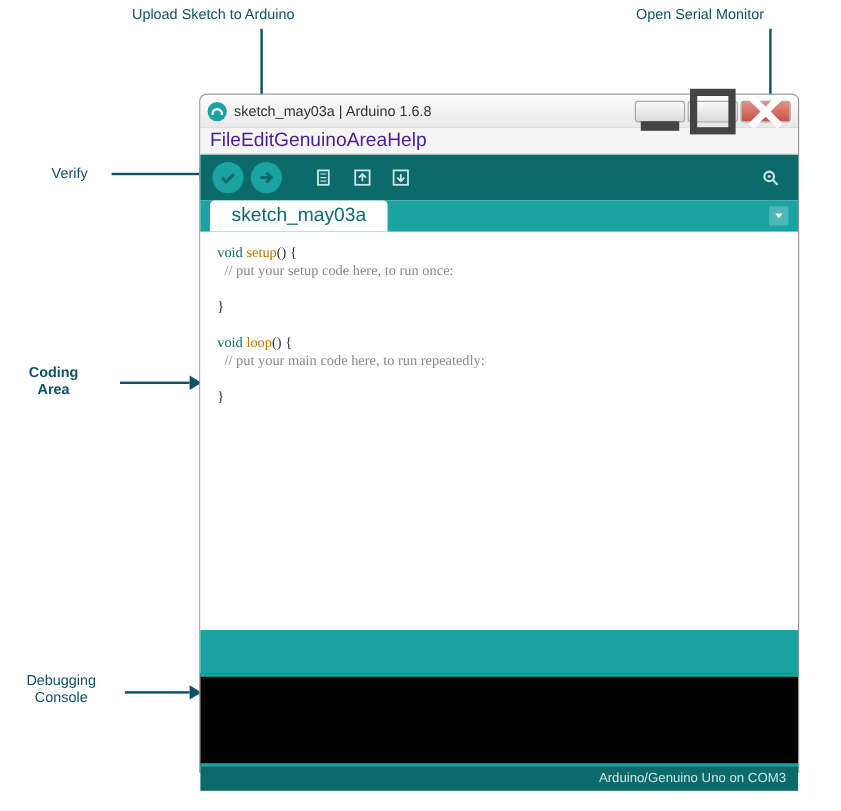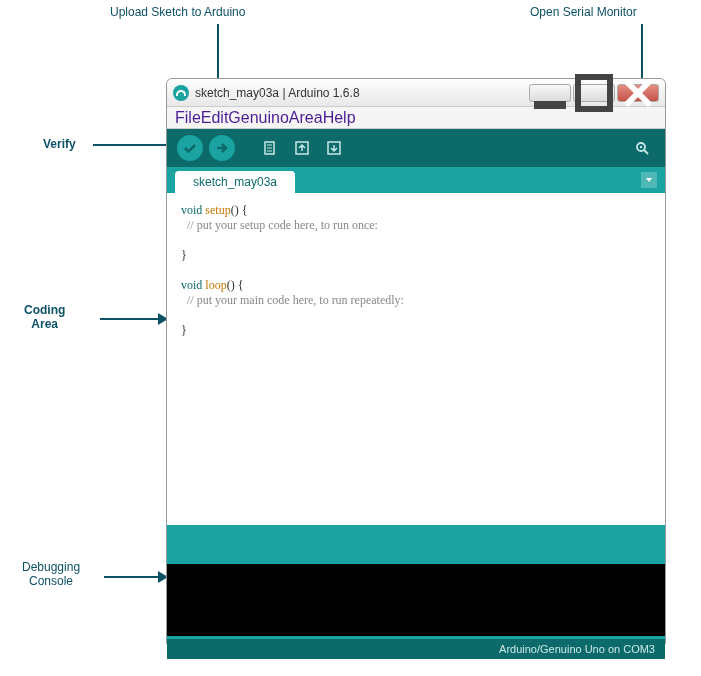--- a/index.html
+++ b/index.html
@@ -29,21 +29,21 @@
     
     
     .toolbar { height: 38px; background: #0d6a6b; display: flex; align-items: center; padding: 0 10px; gap: 6px; }
     .tool-btn { width: 26px; height: 26px; border-radius: 50%; background: #1aa3a0; display: flex; align-items: center; justify-content: center; }
     .tool-btn-square { width: 26px; height: 26px; border-radius: 3px; display: flex; align-items: center; justify-content: center; }
     .tool-btn svg, .tool-btn-square svg { width: 16px; height: 16px; }
     .toolbar-spacer { flex: 1; }
     
     
     .tabbar { height: 26px; background: #1aa3a0; display: flex; align-items: flex-end; padding: 0 8px; position: relative; }
-    .tab { background: #fff; padding: 4px 18px; font-size: 12px; color: #0d6a6b; border-radius: 4px 4px 0 0; }
+    .tab { background: #fff; padding: 4px 18px; font-size: 16px; color: #0d6a6b; border-radius: 4px 4px 0 0; }
     .tab-dropdown { position: absolute; right: 8px; top: 5px; width: 16px; height: 16px; background: #4fb8b6; display: flex; align-items: center; justify-content: center; }
     
     
     .editor { height: 332px; background: #fff; padding: 10px 14px; font-family: Liberation Serif, serif; font-size: 12px; color: #333; white-space: pre; overflow: hidden; }
     .kw { color: #0d6a6b; }
     .fn { color: #c47500; }
     .cm { color: #888; }
     
     
     .status-strip { height: 36px; background: #1aa3a0; }
@@ -52,21 +52,21 @@
     .console { height: 78px; background: #000; border-top: 3px solid #1aa3a0; border-bottom: 3px solid #1aa3a0; }
     
     
     .footer { height: 20px; background: #0d6a6b; display: flex; align-items: center; justify-content: flex-end; padding: 0 10px; color: #c8e8e6; font-size: 11px; }
   </style>
 </head>
 <body>
 
 <div class="label" style="left:110px; top:5px;">Upload Sketch to Arduino</div>
 <div class="label" style="left:530px; top:5px;">Open Serial Monitor</div>
-<div class="label" style="left:43px; top:137px;font-weight:bold;">Verify</div>
+<div class="label" style="left:43px; top:137px;">Verify</div>
 <div class="label" style="left:24px; top:303px;font-weight:bold;">
   <span>Coding</span><br>
   <span>Area</span>
 </div>
 <div class="label" style="left:22px; top:560px;">
   <span>Debugging</span><br>
   <span>Console</span>
 </div>
 
 <div class="arrow">

